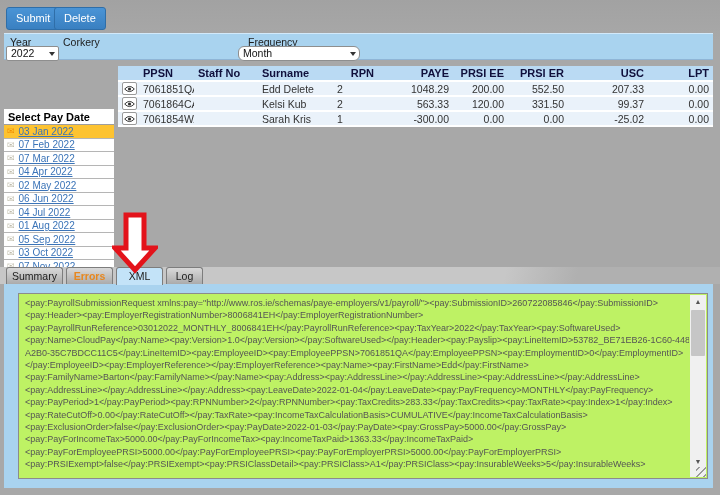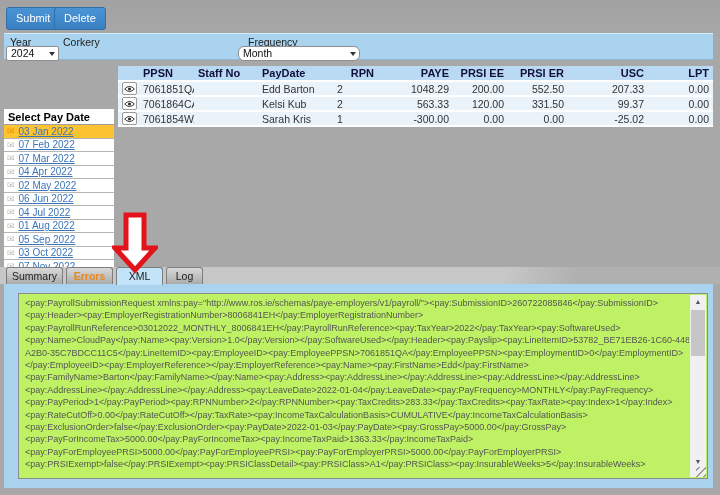--- a/index.html
+++ b/index.html
@@ -76,21 +76,21 @@
 
   <button class="btn btn-submit">Submit</button>
   <button class="btn btn-delete">Delete</button>
 
   <div class="filterbar">
     <span class="flabel" style="left:6px;">Year</span>
     <span class="flabel" style="left:59px;">Corkery</span>
     <span class="flabel" style="left:237px;margin-left:7px;">Frequency</span>
 
     <div class="fsel" style="left:2px; width:53px;">
-      <span>2024</span>
+      <span>2022</span>
       <span class="chev"></span>
     </div>
     <div class="fsel" style="left:234px; width:122px;border-radius:6px;">
       <span>Month</span>
       <span class="chev"></span>
     </div>
   </div>
 
   <div class="sidebar">
     <div class="sb-head">Select Pay Date</div>
@@ -155,40 +155,40 @@
         <col style="width:55px">
         <col style="width:60px">
         <col style="width:80px">
         <col style="width:65px">
     </colgroup>
     <thead>
       <tr>
         <th></th>
         <th class="al">PPSN</th>
         <th class="al">Staff No</th>
-        <th class="al">PayDate</th>
+        <th class="al">Surname</th>
         <th class="ar">RPN</th>
         <th class="ar">PAYE</th>
         <th class="ar">PRSI EE</th>
         <th class="ar">PRSI ER</th>
         <th class="ar">USC</th>
         <th class="ar">LPT</th>
       </tr>
     </thead>
     <tbody>
       <tr>
         <td><span class="eye-btn">
               <svg width="11" height="8" viewBox="0 0 16 10">
                 <path d="M1 5 Q8 -2.5 15 5 Q8 12.5 1 5 Z" fill="none" stroke="#2f2f2f" stroke-width="1.4"></path>
                 <circle cx="8" cy="5" r="2.3" fill="#2f2f2f"></circle>
               </svg>
             </span></td>
         <td class="al">7061851QA</td>
         <td class="al"></td>
-        <td class="al">Edd Barton</td>
+        <td class="al">Edd Delete</td>
         <td class="al">2</td>
         <td class="ar">1048.29</td>
         <td class="ar">200.00</td>
         <td class="ar">552.50</td>
         <td class="ar">207.33</td>
         <td class="ar">0.00</td>
       </tr>
       <tr>
         <td><span class="eye-btn">
               <svg width="11" height="8" viewBox="0 0 16 10">

